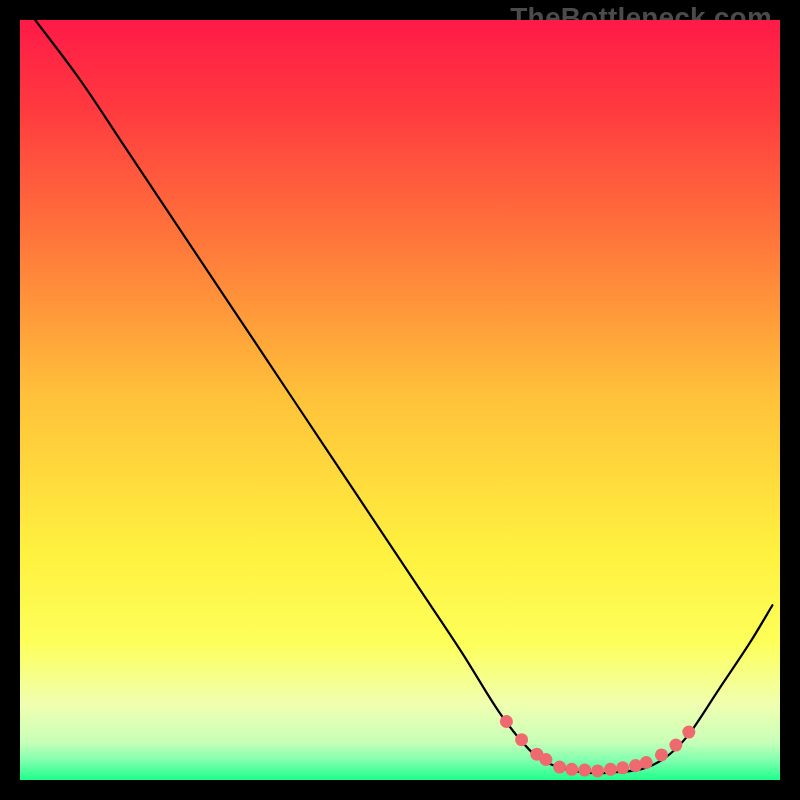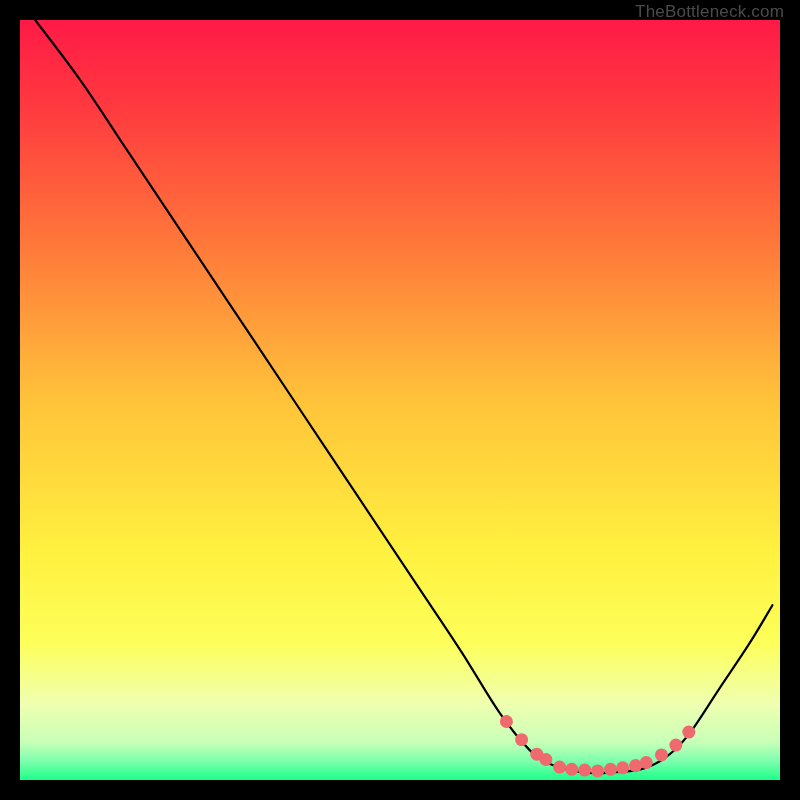--- a/index.html
+++ b/index.html
@@ -21,24 +21,24 @@
   .plot {
     position: absolute;
     left: 0;
     top: 0;
     width: 760px;
     height: 760px;
   }
   .watermark {
     position: absolute;
     top: 2px;
-    right: 16px;
+    right: 28px;
     color: #4b4b4b;
-    font-size: 17px;
-    font-weight: 400;
+    font-size: 28px;
+    font-weight: 700;
     letter-spacing: 0.2px;
   }
 </style>
 </head>
 <body>
 
 <div class="watermark">TheBottleneck.com</div>
 
 <div class="frame">
   <svg class="plot" viewBox="0 0 760 760" preserveAspectRatio="none">

